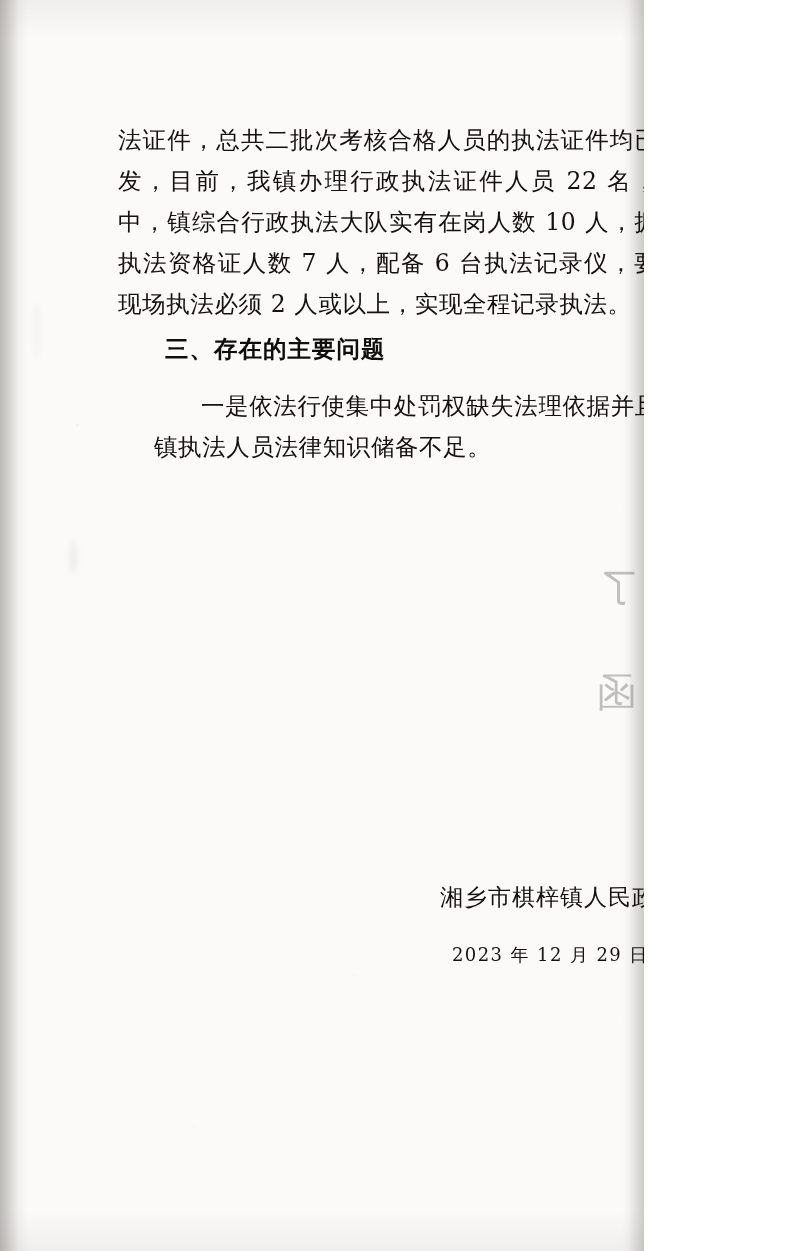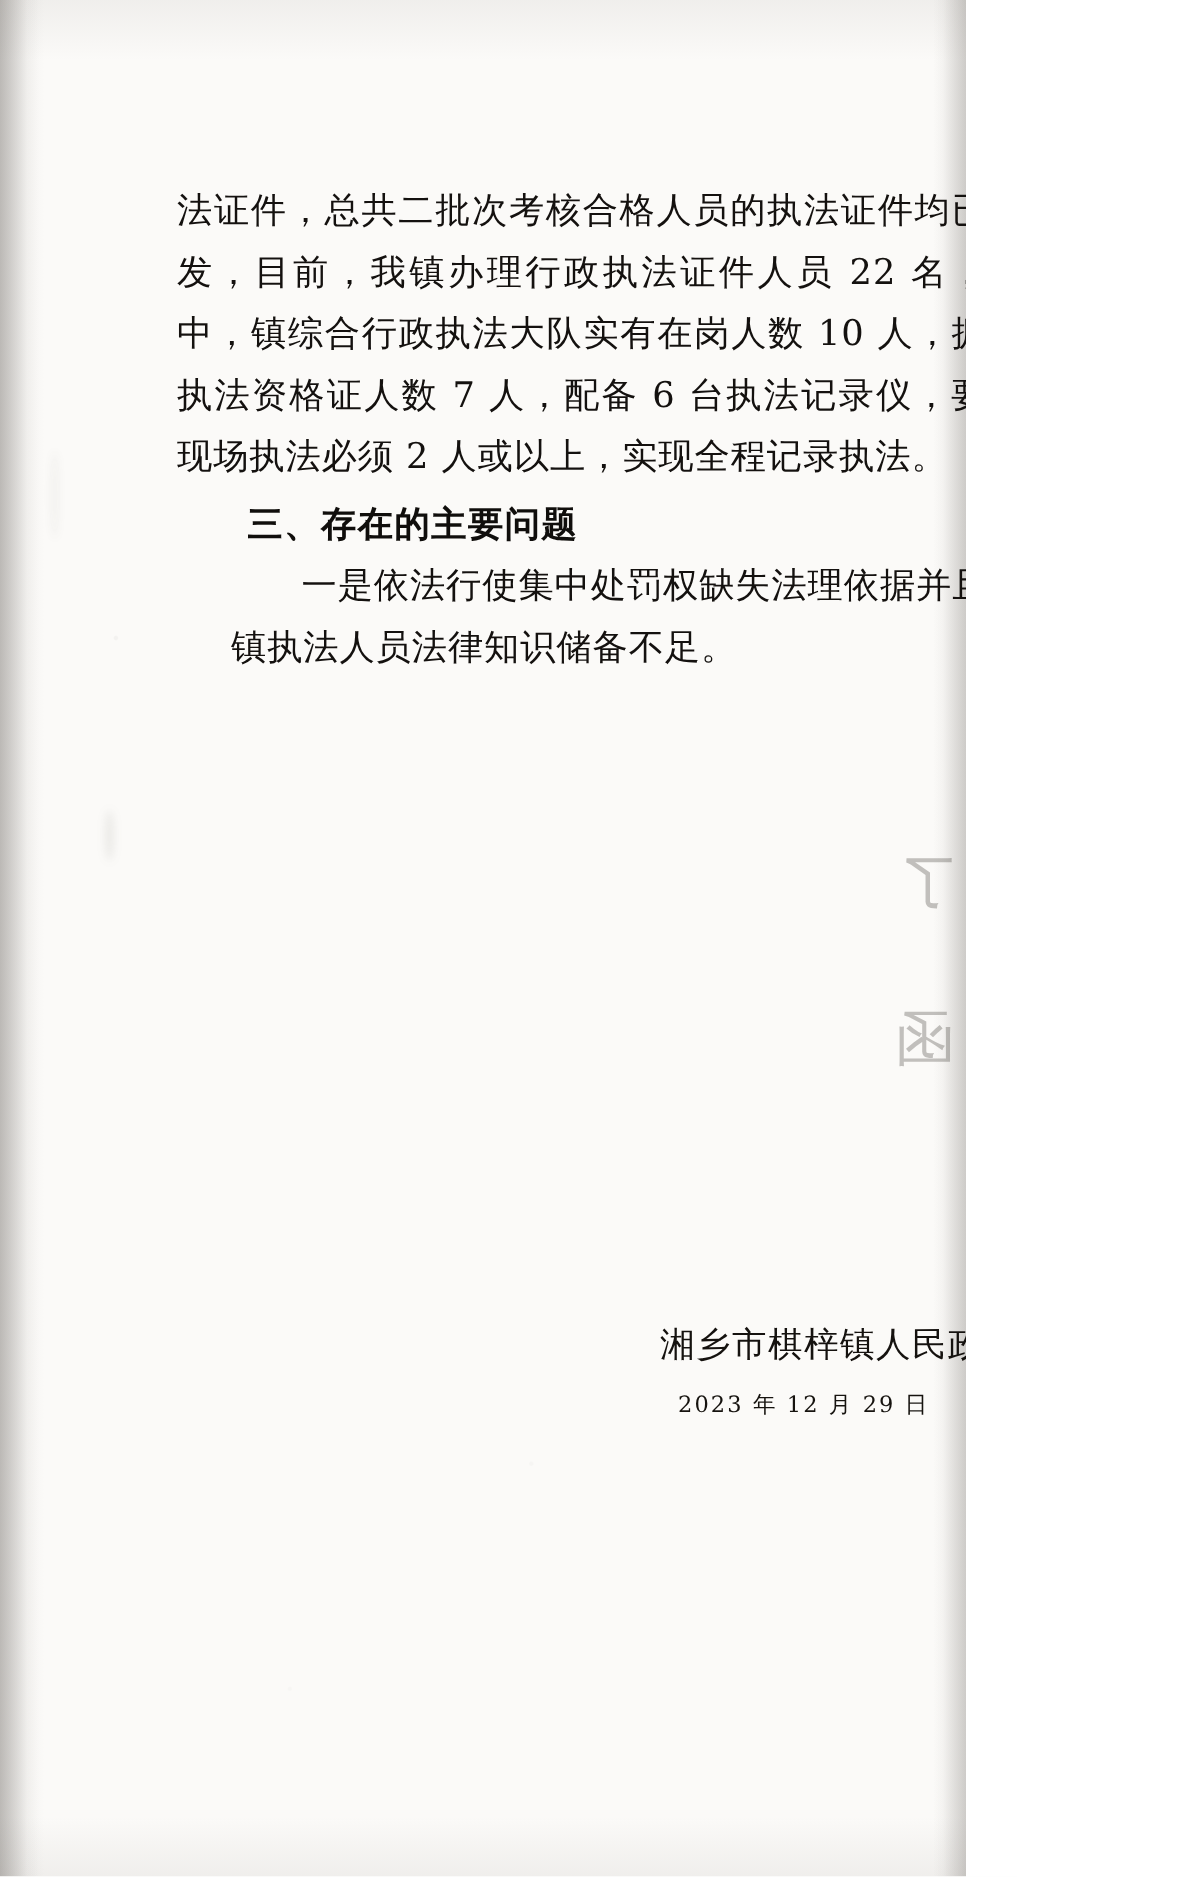--- a/index.html
+++ b/index.html
@@ -64,21 +64,21 @@
     letter-spacing: 0.6px;
     text-align: justify;
     text-justify: inter-ideograph;
     font-family: "DejaVu Serif", "Liberation Serif", serif;
   }
   p.indent {
     text-indent: 47px;
     margin-left: 36px;
   }
   p.heading {
-    margin: 4px 0 0 0;
+    margin: 4px 0 16px 0;
     font-size: 23.5px;
     line-height: 41px;
     font-weight: bold;
     text-indent: 47px;
     color: #100e0c;
     letter-spacing: 1px;
     font-family: "DejaVu Serif", "Liberation Serif", serif;
   }
 
   .signature-block {
@@ -90,26 +90,27 @@
   }
   .sig-line {
     font-size: 23px;
     line-height: 40px;
     color: #15120f;
     letter-spacing: 1px;
     font-family: "DejaVu Serif", "Liberation Serif", serif;
     margin-top: 15px;
   }
   .sig-date {
-    font-size: 15px;
+    font-size: 18px;
     line-height: 38px;
     color: #16130f;
     letter-spacing: 1.4px;
     padding-left: 12px;
     font-family: "DejaVu Serif", "Liberation Serif", serif;
+    margin-top: 19px;
   }
 
   
   .bleed-mark {
     position: absolute;
     color: rgba(60,55,50,0.30);
     font-size: 40px;
     font-family: "DejaVu Serif", serif;
     transform: scaleX(-1);
     pointer-events: none;

